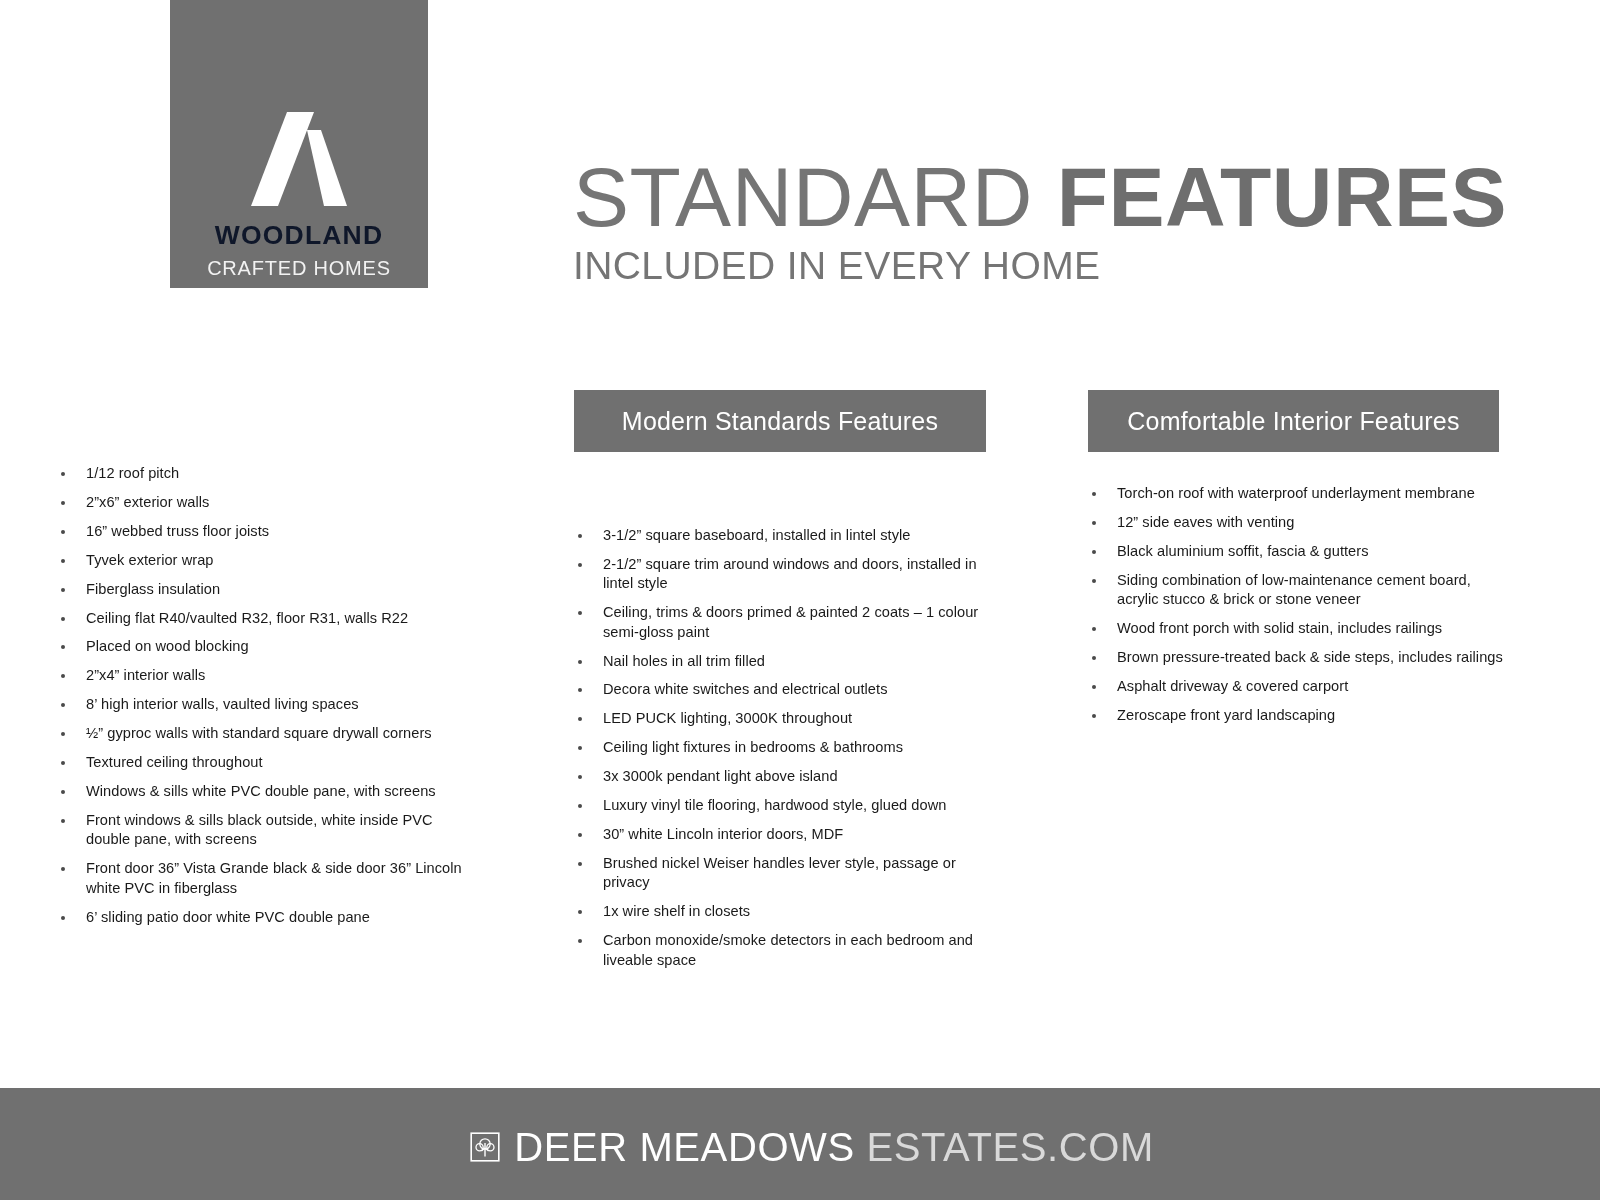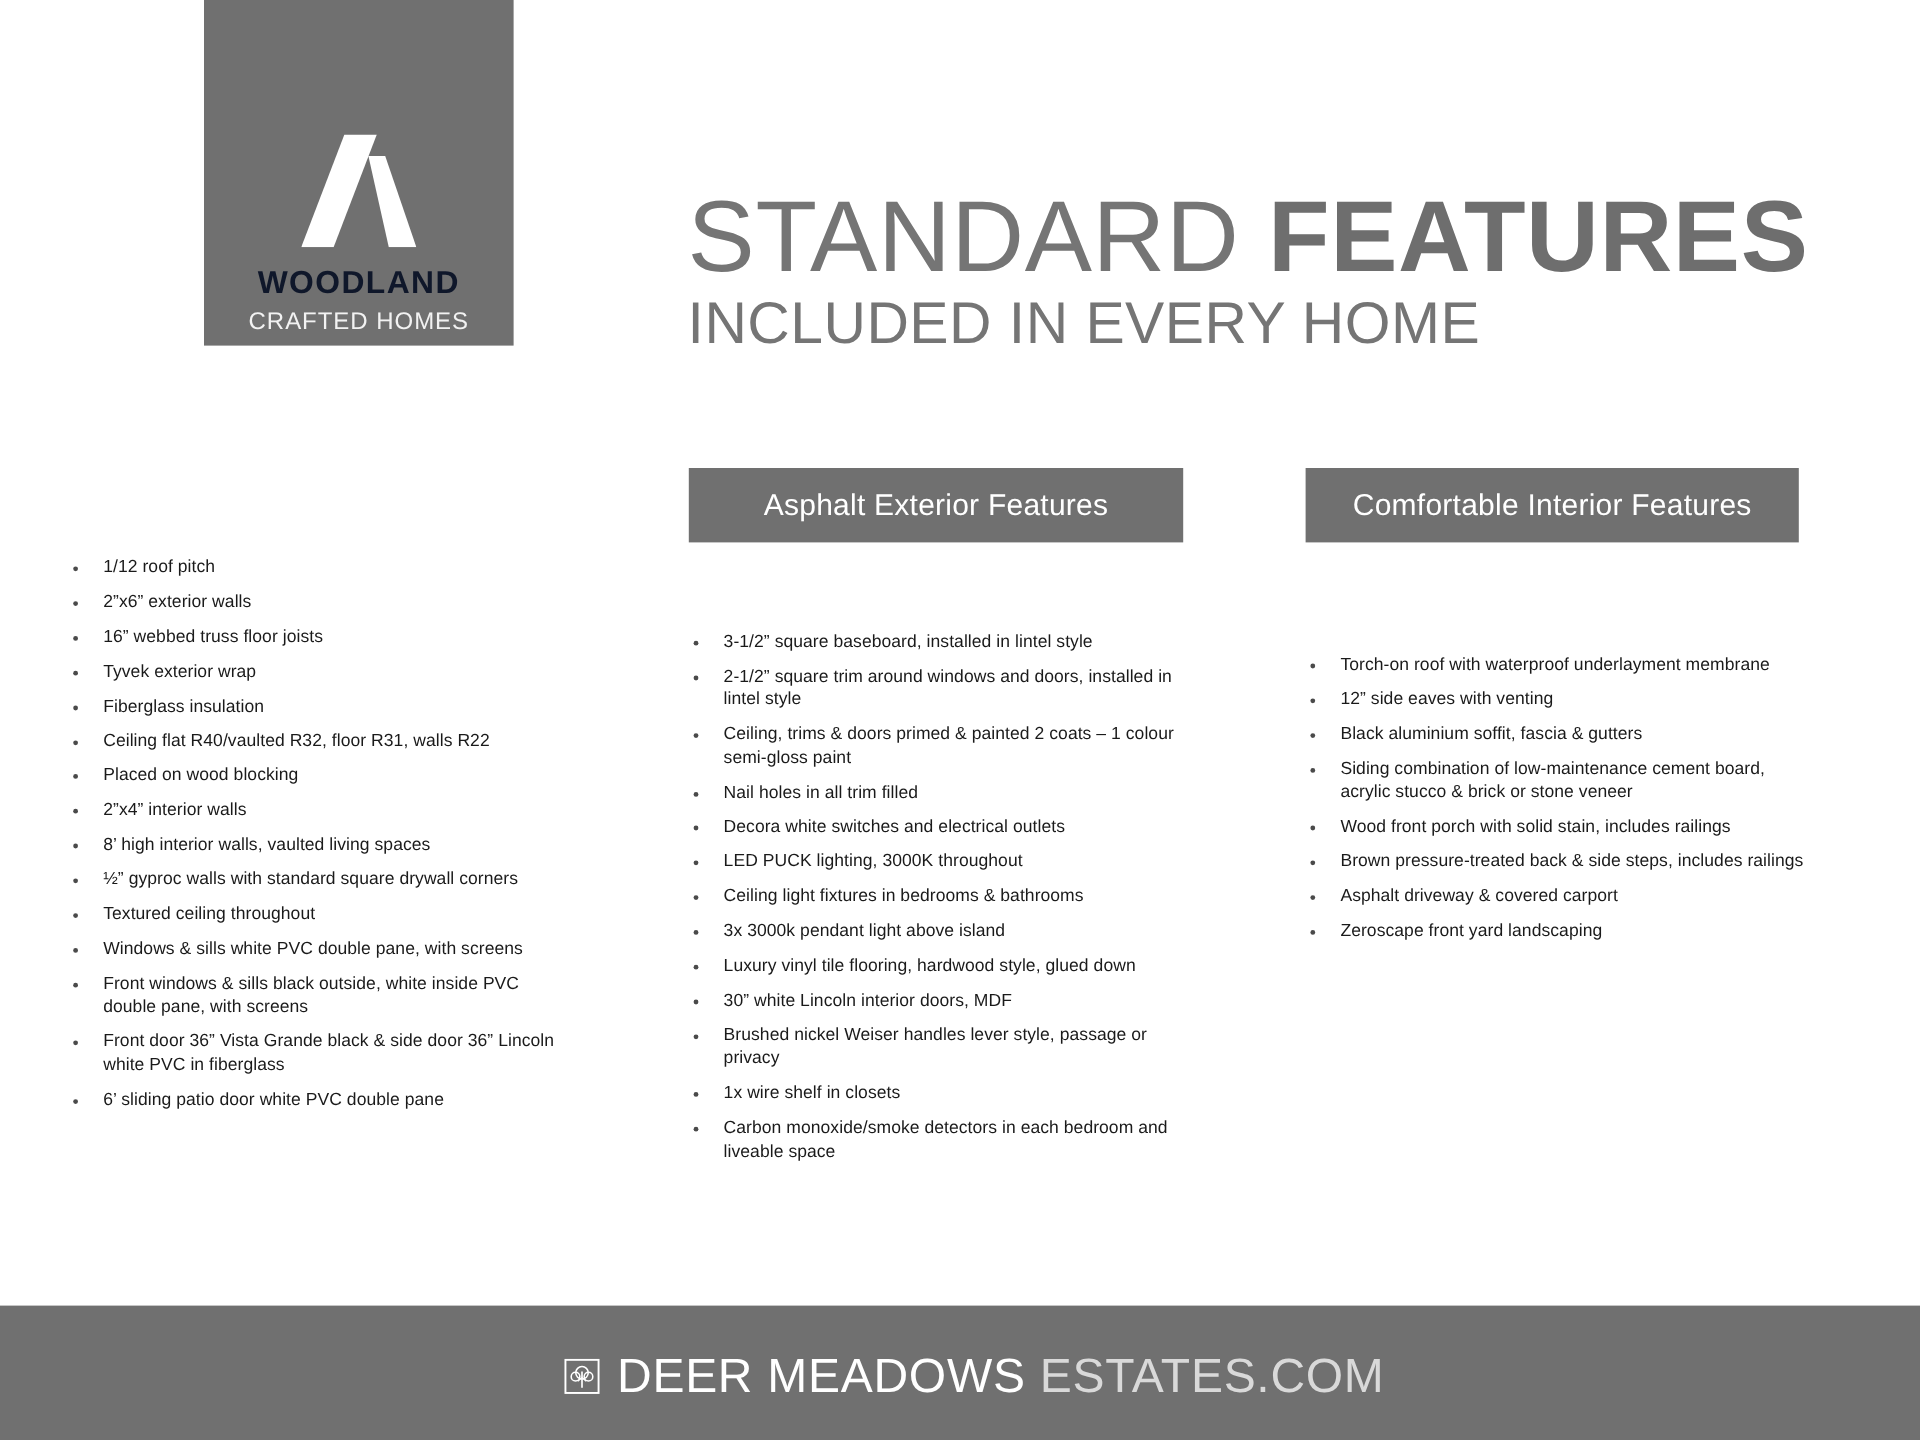--- a/index.html
+++ b/index.html
@@ -72,21 +72,21 @@
   .headline .bold {
     font-size: 84px;
     font-weight: bold;
     color: #6e6e6e;
     letter-spacing: 0.5px;
   }
   .subheadline {
     position: absolute;
     left: 573px;
     top: 246px;
-    font-size: 49px;
+    font-size: 39px;
     font-weight: 300;
     color: #757575;
     letter-spacing: 0.4px;
     line-height: 1;
     white-space: nowrap;
   }
 
   
   .column { position: absolute; top: 390px; }
   .col-1 { left: 57px;   width: 413px; }
@@ -105,21 +105,21 @@
     letter-spacing: 0.2px;
   }
 
   .bullet-list {
     list-style: none;
     margin-top: 0;
     padding: 0;
   }
   .col-1 .bullet-list { margin-top: 74px; }
   .col-2 .bullet-list { margin-top: 74px; }
-  .col-3 .bullet-list { margin-top: 93px; }
+  .col-3 .bullet-list { margin-top: 32px; }
 
   .bullet-item {
     position: relative;
     padding-left: 29px;
     margin-bottom: 9.5px;
     font-size: 14.6px;
     line-height: 1.33;
     color: #1a1a1a;
     letter-spacing: 0.05px;
   }
@@ -204,21 +204,21 @@
       <li class="bullet-item">½” gyproc walls with standard square drywall corners</li>
       <li class="bullet-item">Textured ceiling throughout</li>
       <li class="bullet-item">Windows &amp; sills white PVC double pane, with screens</li>
       <li class="bullet-item">Front windows &amp; sills black outside, white inside PVC double pane, with screens</li>
       <li class="bullet-item">Front door 36” Vista Grande black  &amp; side door 36” Lincoln white PVC in fiberglass</li>
       <li class="bullet-item">6’ sliding patio door white PVC double pane</li>
     </ul>
   </div>
 
   <div class="column col-2">
-    <div class="col-header">Asphalt Exterior Features</div>
+    <div class="col-header">Modern Standards Features</div>
     <ul class="bullet-list">
       <li class="bullet-item">3-1/2” square baseboard, installed in lintel style</li>
       <li class="bullet-item">2-1/2” square trim around windows and doors, installed in lintel style</li>
       <li class="bullet-item">Ceiling, trims &amp; doors primed &amp; painted 2 coats – 1 colour semi-gloss paint</li>
       <li class="bullet-item">Nail holes in all trim filled</li>
       <li class="bullet-item">Decora white switches and electrical outlets</li>
       <li class="bullet-item">LED PUCK lighting, 3000K throughout</li>
       <li class="bullet-item">Ceiling light fixtures in bedrooms &amp; bathrooms</li>
       <li class="bullet-item">3x 3000k pendant light above island</li>
       <li class="bullet-item">Luxury vinyl tile flooring, hardwood style, glued down</li>

